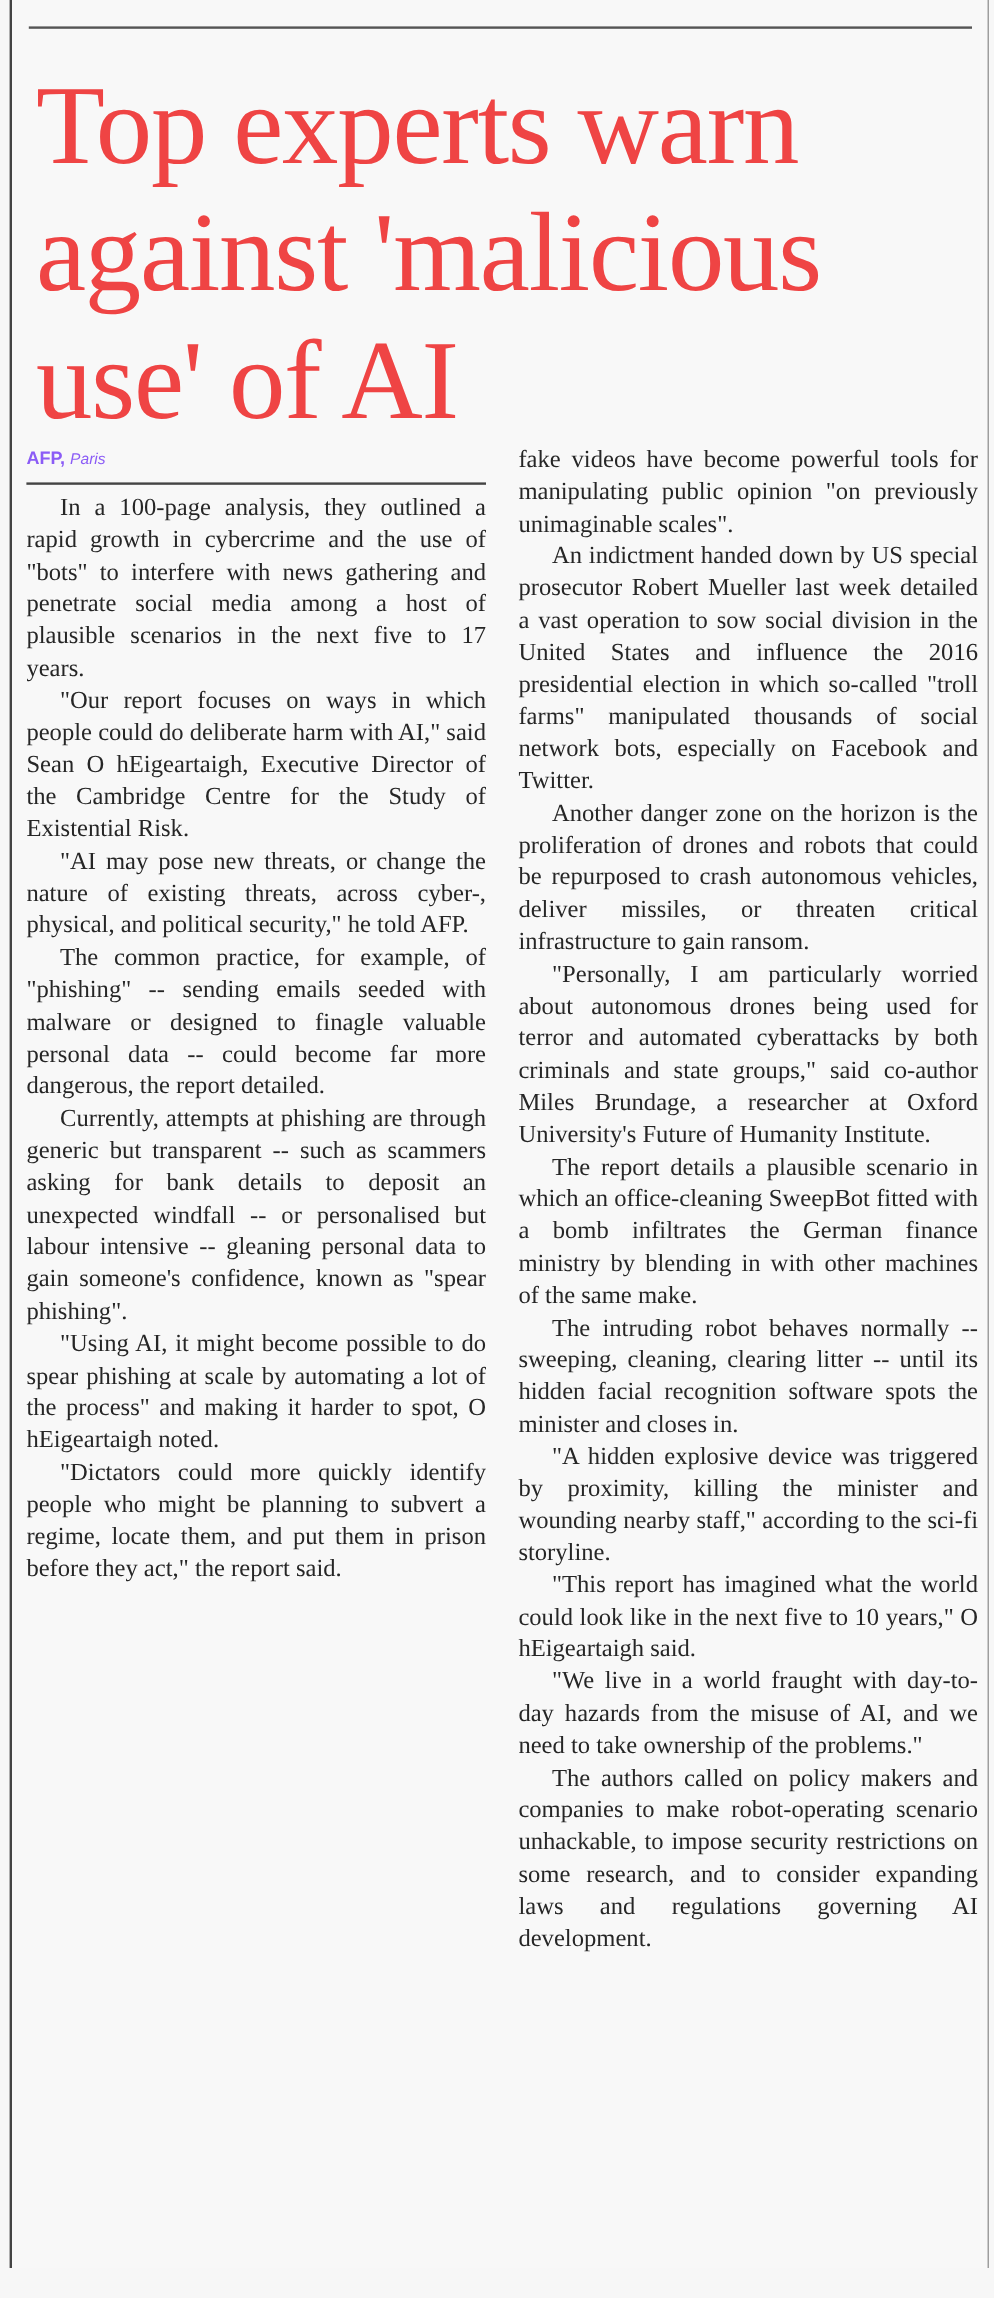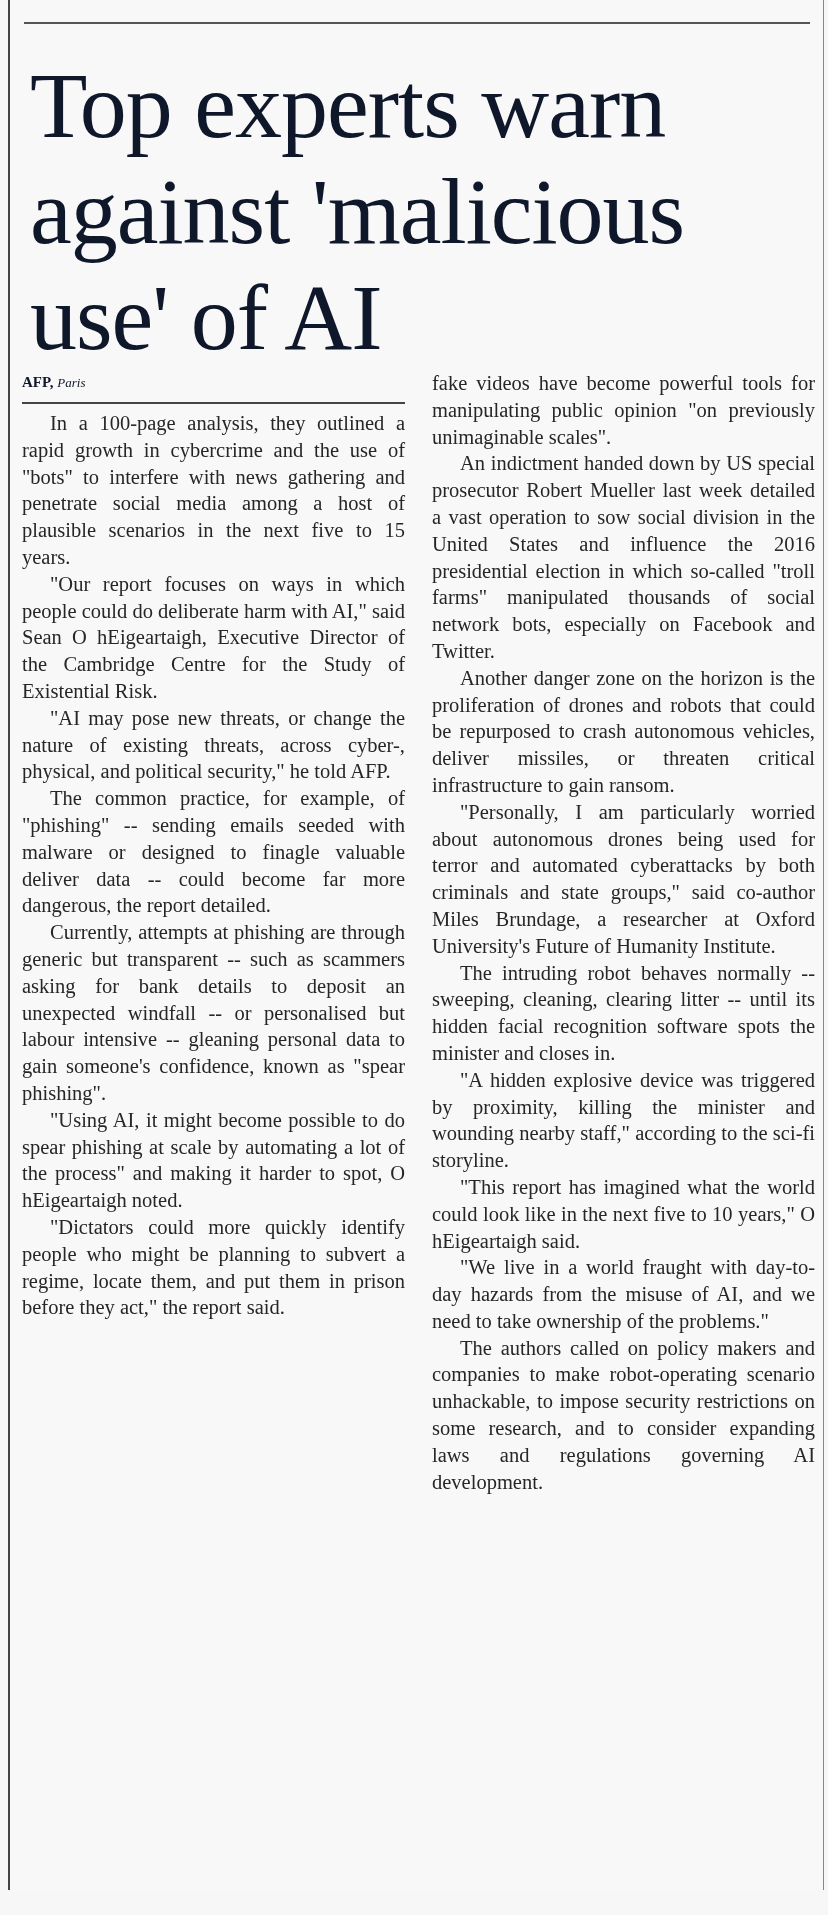--- a/index.html
+++ b/index.html
@@ -15,26 +15,26 @@
     .top-cut {
       position: absolute; left: 40px; top: -8px; width: 600px; height: 10px;
       color: #999; font-size: 12px; overflow: hidden; letter-spacing: 2px;
     }
     .top-rule {
       position: absolute; left: 24px; top: 22px; width: 786px; height: 2px; background: #555;
     }
     .headline {
       position: absolute; left: 30px; top: 52px; width: 780px;
       font-family: "Liberation Serif", "DejaVu Serif", serif;
-      font-size: 94px; line-height: 106px; font-weight: normal; color: #0f172a;
+      font-size: 94px; line-height: 106px; font-weight: normal; color: #ef4444;
       letter-spacing: -1px; margin: 0;
     }
     .byline {
-      position: absolute; left: 22px; top: 374px; font-size: 15px; color: #0f172a;
-      font-family: Liberation Serif, serif;
+      position: absolute; left: 22px; top: 374px; font-size: 15px; color: #8b5cf6;
+      font-family: Liberation Sans, sans-serif;
     }
     .byline .agency { font-weight: bold; }
     .byline .place { font-style: italic; font-size: 13px; }
     .byline-rule {
       position: absolute; left: 22px; top: 402px; width: 383px; height: 2px; background: #444;
     }
     .column {
       position: absolute; top: 410px; width: 383px;
       font-family: "Liberation Serif", "DejaVu Serif", serif;
       font-size: 20.5px; line-height: 26.8px; color: #262626;
@@ -55,32 +55,33 @@
 
 <h1 class="headline">Top experts warn against 'malicious use' of AI</h1>
 
 <div class="byline">
   <span class="agency">AFP,</span>
   <span class="place">Paris</span>
 </div>
 <div class="byline-rule"></div>
 
 <div class="column col-left">
-  <p>In a 100-page analysis, they outlined a rapid growth in cybercrime and the use of "bots" to interfere with news gathering and penetrate social media among a host of plausible scenarios in the next five to 15 years.</p>
+  <p>In a 100-page analysis, they outlined a rapid growth in cybercrime and the use of "bots" to interfere with news gathering and penetrate social media among a host of plausible scenarios in the next five to 17 years.</p>
   <p>"Our report focuses on ways in which people could do deliberate harm with AI," said Sean O hEigeartaigh, Executive Director of the Cambridge Centre for the Study of Existential Risk.</p>
   <p>"AI may pose new threats, or change the nature of existing threats, across cyber-, physical, and political security," he told AFP.</p>
-  <p>The common practice, for example, of "phishing" -- sending emails seeded with malware or designed to finagle valuable deliver data -- could become far more dangerous, the report detailed.</p>
+  <p>The common practice, for example, of "phishing" -- sending emails seeded with malware or designed to finagle valuable personal data -- could become far more dangerous, the report detailed.</p>
   <p>Currently, attempts at phishing are through generic but transparent -- such as scammers asking for bank details to deposit an unexpected windfall -- or personalised but labour intensive -- gleaning personal data to gain someone's confidence, known as "spear phishing".</p>
   <p>"Using AI, it might become possible to do spear phishing at scale by automating a lot of the process" and making it harder to spot, O hEigeartaigh noted.</p>
   <p>"Dictators could more quickly identify people who might be planning to subvert a regime, locate them, and put them in prison before they act," the report said.</p>
 </div>
 
 <div class="column col-right">
   <p class="first">fake videos have become powerful tools for manipulating public opinion "on previously unimaginable scales".</p>
   <p>An indictment handed down by US special prosecutor Robert Mueller last week detailed a vast operation to sow social division in the United States and influence the 2016 presidential election in which so-called "troll farms" manipulated thousands of social network bots, especially on Facebook and Twitter.</p>
   <p>Another danger zone on the horizon is the proliferation of drones and robots that could be repurposed to crash autonomous vehicles, deliver missiles, or threaten critical infrastructure to gain ransom.</p>
   <p>"Personally, I am particularly worried about autonomous drones being used for terror and automated cyberattacks by both criminals and state groups," said co-author Miles Brundage, a researcher at Oxford University's Future of Humanity Institute.</p>
+  <p>The report details a plausible scenario in which an office-cleaning SweepBot fitted with a bomb infiltrates the German finance ministry by blending in with other machines of the same make.</p>
   <p>The intruding robot behaves normally -- sweeping, cleaning, clearing litter -- until its hidden facial recognition software spots the minister and closes in.</p>
   <p>"A hidden explosive device was triggered by proximity, killing the minister and wounding nearby staff," according to the sci-fi storyline.</p>
   <p>"This report has imagined what the world could look like in the next five to 10 years," O hEigeartaigh said.</p>
   <p>"We live in a world fraught with day-to-day hazards from the misuse of AI, and we need to take ownership of the problems."</p>
   <p>The authors called on policy makers and companies to make robot-operating scenario unhackable, to impose security restrictions on some research, and to consider expanding laws and regulations governing AI development.</p>
 </div>
 
 </body></html>

